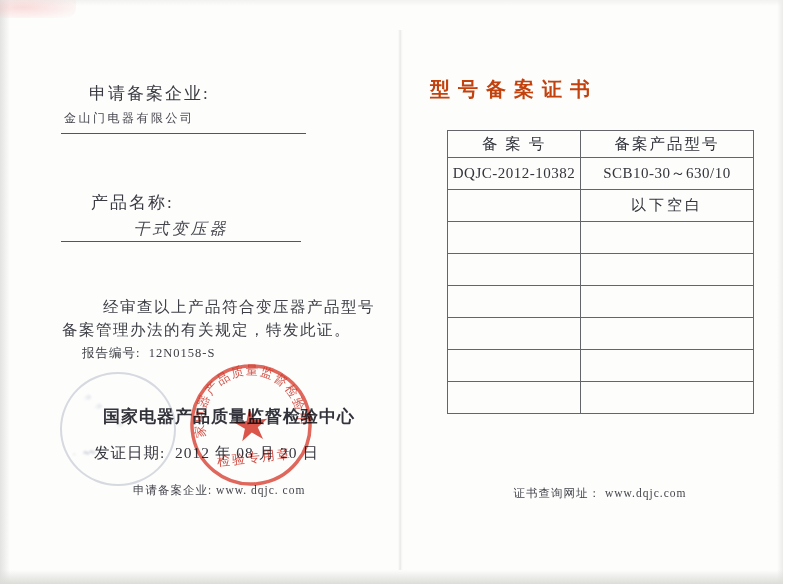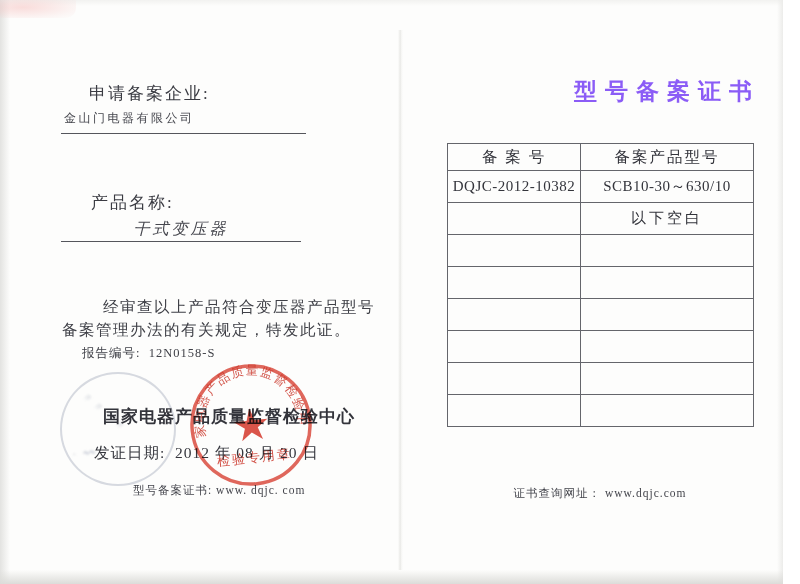--- a/index.html
+++ b/index.html
@@ -50,23 +50,23 @@
                  position:absolute; color:rgba(160,168,186,0.55); font-size:12px; letter-spacing:2px;
                  white-space:nowrap; filter: blur(0.8px); }
   .ghost-stamp .g1 { left:14px; top:30px; transform:rotate(40deg); }
   .ghost-stamp .g2 { left:10px; top:68px; transform:rotate(-8deg); }
 
   
   .red-stamp { position:absolute; left:186px; top:360px; width:130px; height:130px;
                mix-blend-mode: multiply; transform: rotate(-6deg); }
 
   
-  .title { left:430px; top:76px; width:330px; text-align:right;
-           font-size:23px; letter-spacing:8px; font-weight:600; color:#8b5cf6; }
-  table.filing { position:absolute; left:447px; top:143px; border-collapse:collapse;
+  .title { left:430px; top:76px; width:330px; text-align:left;
+           font-size:20px; letter-spacing:8px; font-weight:600; color:#c2410c; }
+  table.filing { position:absolute; left:447px; top:130px; border-collapse:collapse;
                  table-layout:fixed; width:306px; }
   table.filing td, table.filing th { border:1px solid #64656b; padding:0;
                  text-align:center; vertical-align:middle; color:#33343b; font-weight:normal; }
   table.filing .c1 { width:133px; }
   table.filing .c2 { width:173px;margin-left:36px; }
   table.filing tr.hdr  td { height:27px; font-size:15.5px; letter-spacing:2px; }
   table.filing tr.body td { height:32px; font-size:15px; }
   table.filing td.code { letter-spacing:0.5px; font-size:15.5px; }
   table.filing td.blank-note { letter-spacing:3px; }
   tr { background: transparent; }
@@ -104,21 +104,21 @@
     <span class="g2">· 〰 ·</span>
   </div>
 
   <div class="txt authority">国家电器产品质量监督检验中心</div>
 
   <div class="txt date-line">
     <span>发证日期:</span>&nbsp;
     <span>2012 年 08 月 20 日</span>
   </div>
 
-  <div class="txt footer-left">型号备案证书: www. dqjc. com</div>
+  <div class="txt footer-left">申请备案企业: www. dqjc. com</div>
 
   <svg class="red-stamp" viewBox="0 0 130 130" xmlns="http://www.w3.org/2000/svg">
     <circle cx="65" cy="65" r="59" fill="none" stroke="rgba(216,62,48,0.78)" stroke-width="3.5"></circle>
     <path id="sealArc" d="M 21 78 A 47 47 0 1 1 109 78" fill="none"></path>
     <text font-size="12.5" fill="rgba(204,52,40,0.82)" letter-spacing="1.5" style="font-family:'Liberation Serif','DejaVu Serif',serif;">
       <textPath href="#sealArc" startOffset="50%" text-anchor="middle">国家电器产品质量监督检验中心</textPath>
     </text>
     <text x="65" y="80" text-anchor="middle" font-size="44" fill="rgba(214,56,44,0.85)">★</text>
     <text x="65" y="102" text-anchor="middle" font-size="13" fill="rgba(204,52,40,0.85)" letter-spacing="2" style="font-family:'Liberation Serif','DejaVu Serif',serif;">检验专用章</text>
   </svg>

